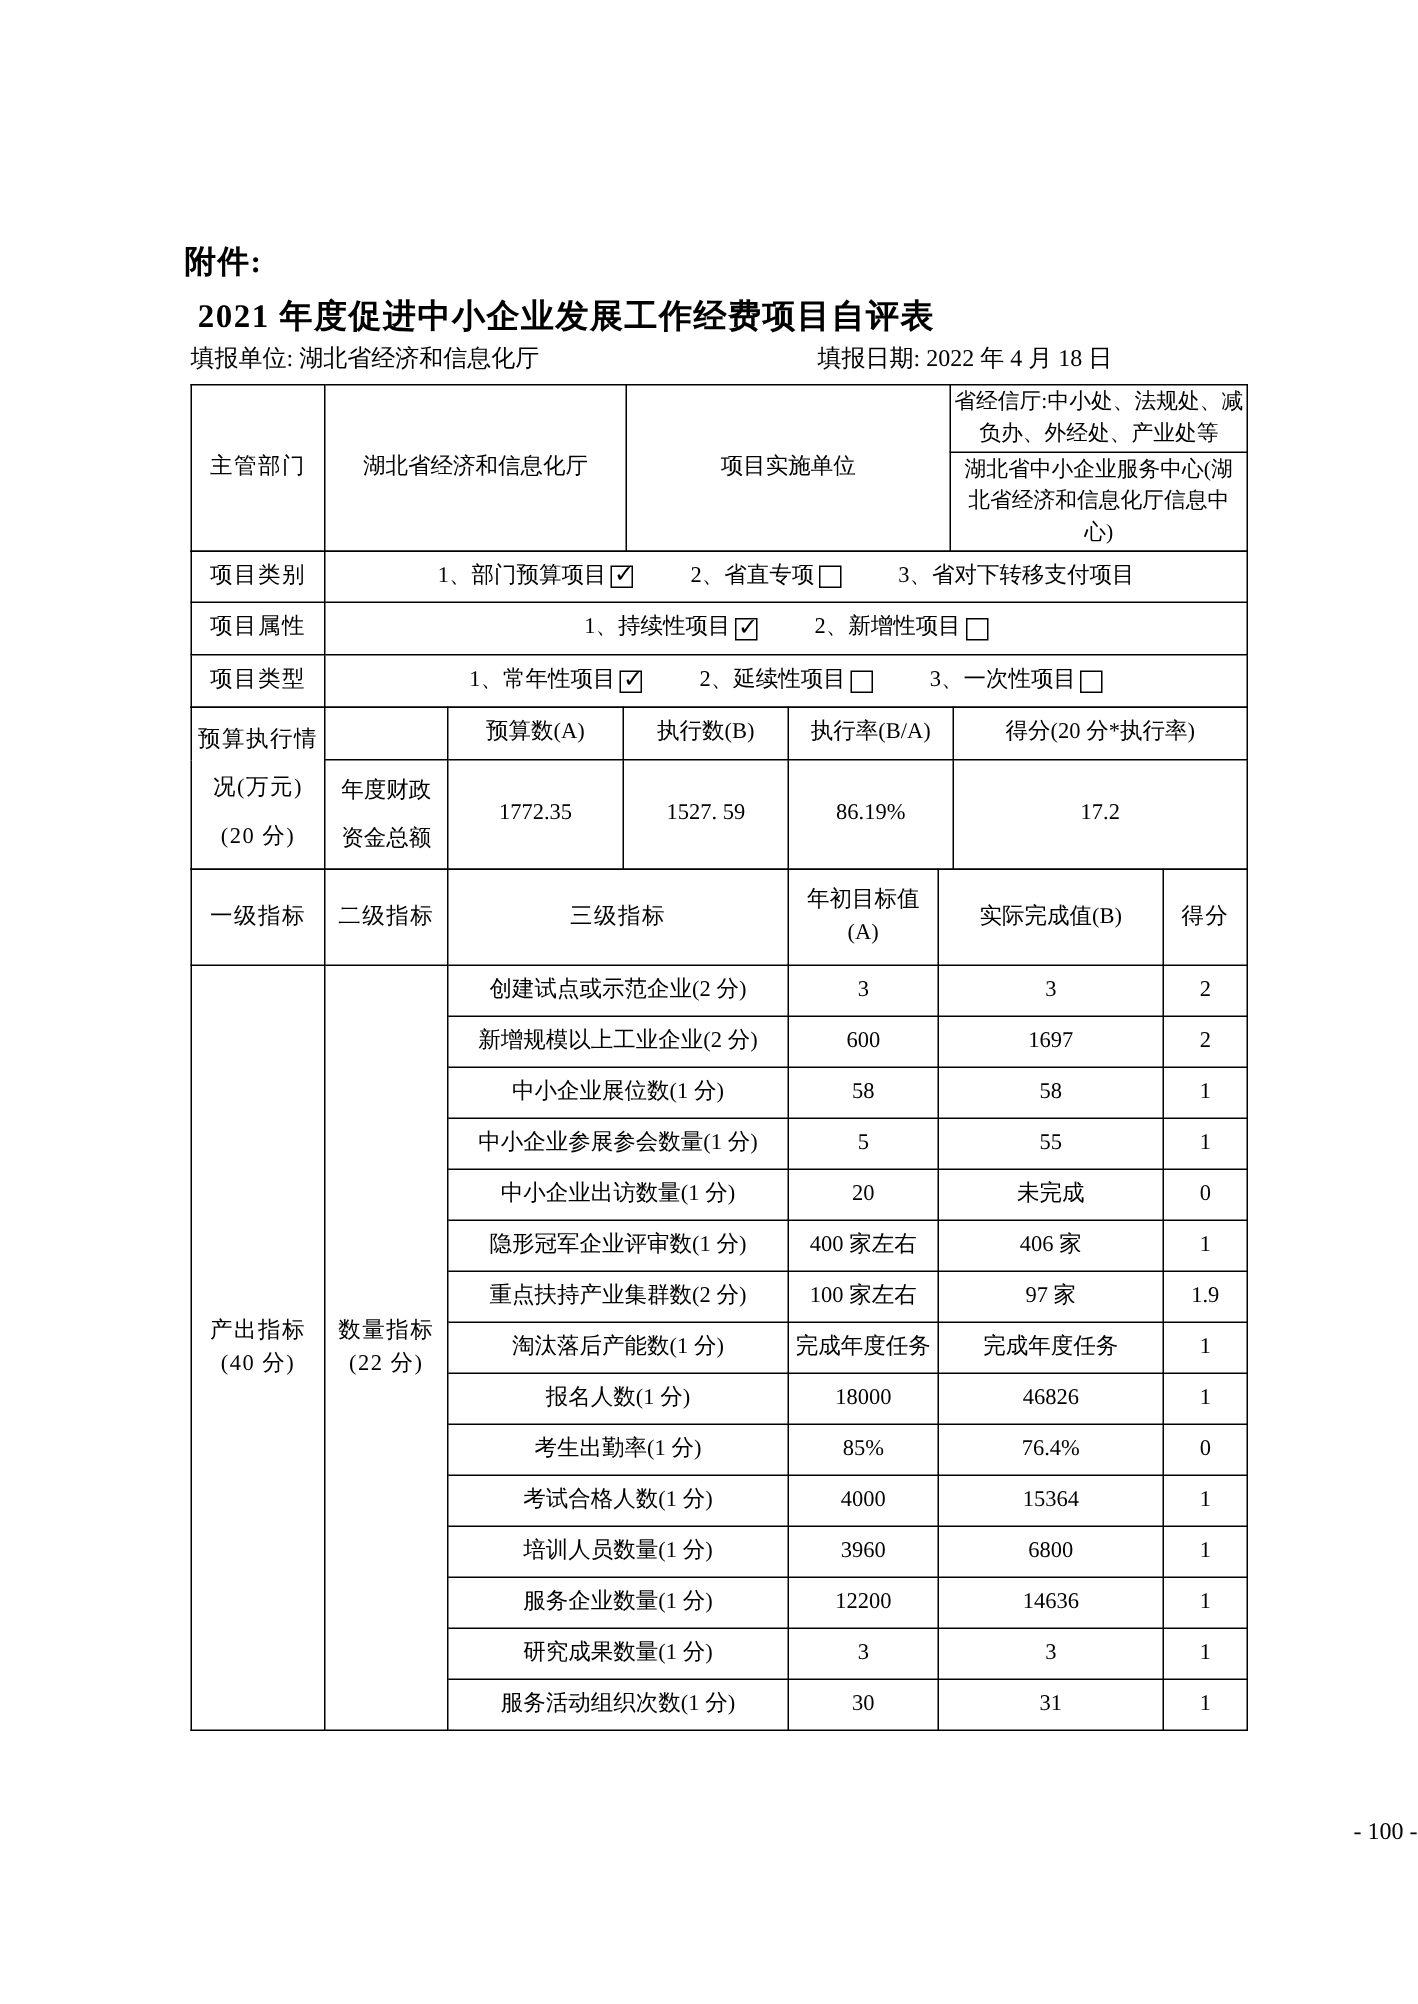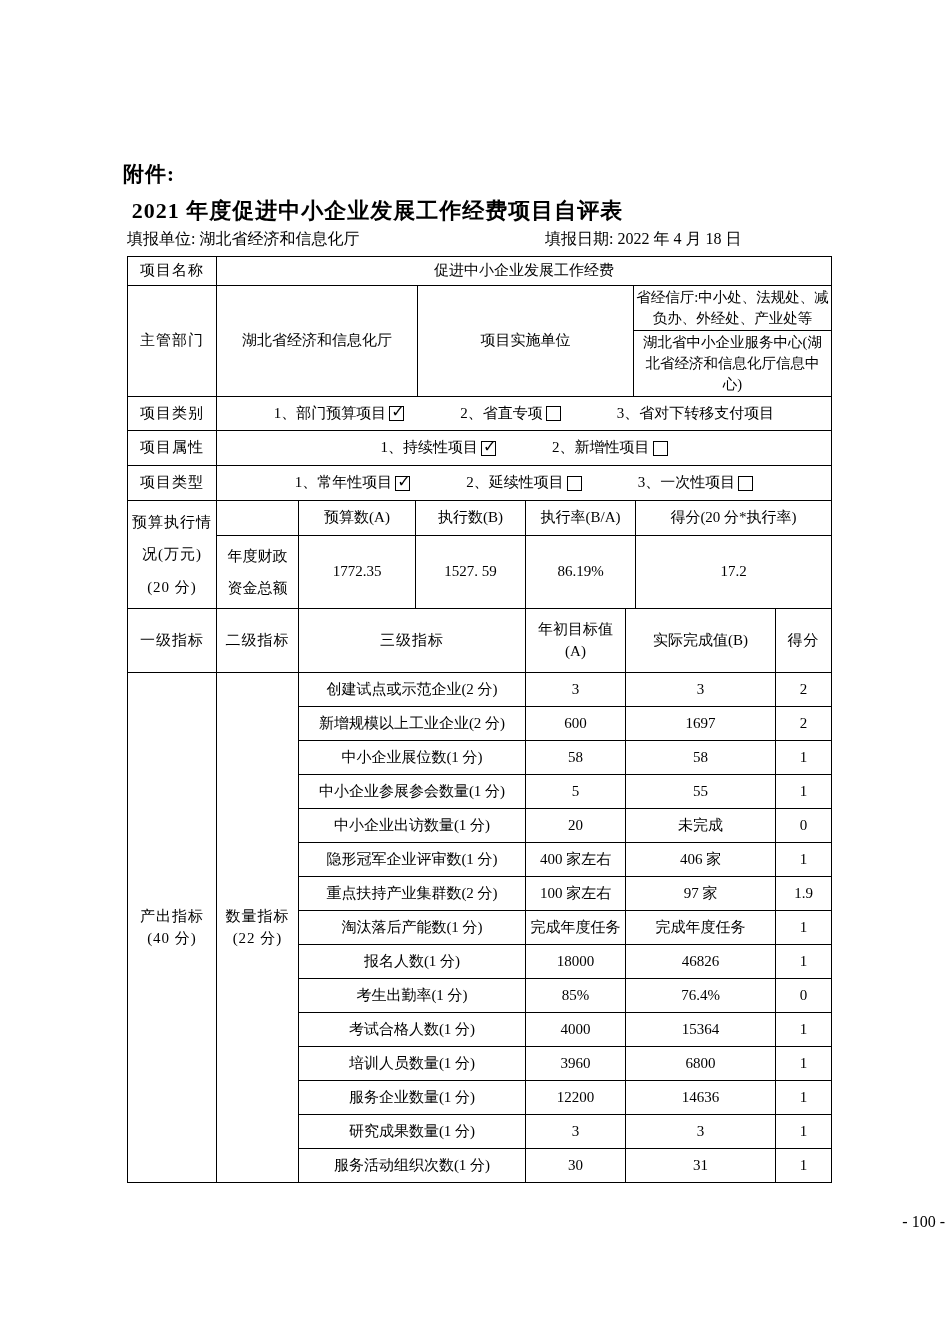--- a/index.html
+++ b/index.html
@@ -33,21 +33,21 @@
     padding:1px 3px;overflow:hidden;line-height:1.45;
   }
   .preline{white-space:pre-line;}
   .lab{letter-spacing:1px;}
   .budget-lab{line-height:2.15;margin-left:32px;}
   .small{font-size:14.5px;padding:1px 2px;margin-top:12px;}
   .h29{height:29px}.h45{height:45px}.h54{height:54px}
   .h34{height:34px}.h35{height:35px}.h73{height:73px}
   .h64{height:64px}
   .ind-row td{height:31px;}
-  .opts{display:flex;justify-content:center;align-items:center;column-gap:56px;}
+  .opts{display:flex;justify-content:center;align-items:center;column-gap:38px;}
   .opt{display:inline-flex;align-items:center;white-space:nowrap;}
   .cbx{
     display:inline-block;width:13px;height:13px;border:1.5px solid #000;
     margin-left:3px;position:relative;flex:0 0 auto;
   }
   .cbx.checked::after{
     content:"\2713";position:absolute;left:1px;top:-7px;font-size:16px;
     font-weight:bold;font-family:"DejaVu Sans","Liberation Sans",sans-serif;
   }
   .page-num{
@@ -62,32 +62,20 @@
 
 <div class="doc-title">2021 年度促进中小企业发展工作经费项目自评表</div>
 
 <div class="meta-row">
   <div class="meta-left"><span>填报单位:</span> <span>湖北省经济和信息化厅</span></div>
   <div class="meta-right"><span>填报日期:</span> <span>2022 年 4 月 18 日</span></div>
 </div>
 
 <div class="tbl-wrap">
 
-  <table>
-    <colgroup>
-        <col style="width:89px">
-        <col style="width:615px">
-      </colgroup>
-    <tbody>
-        <tr class="h29">
-      <td class="lab">项目名称</td>
-      <td>促进中小企业发展工作经费</td>
-    </tr>
-  </tbody>
-    </table>
 
   <table>
     <colgroup>
         <col style="width:89px">
         <col style="width:201px">
         <col style="width:216px">
         <col style="width:198px">
       </colgroup>
     <tbody>
         <tr class="h45">

